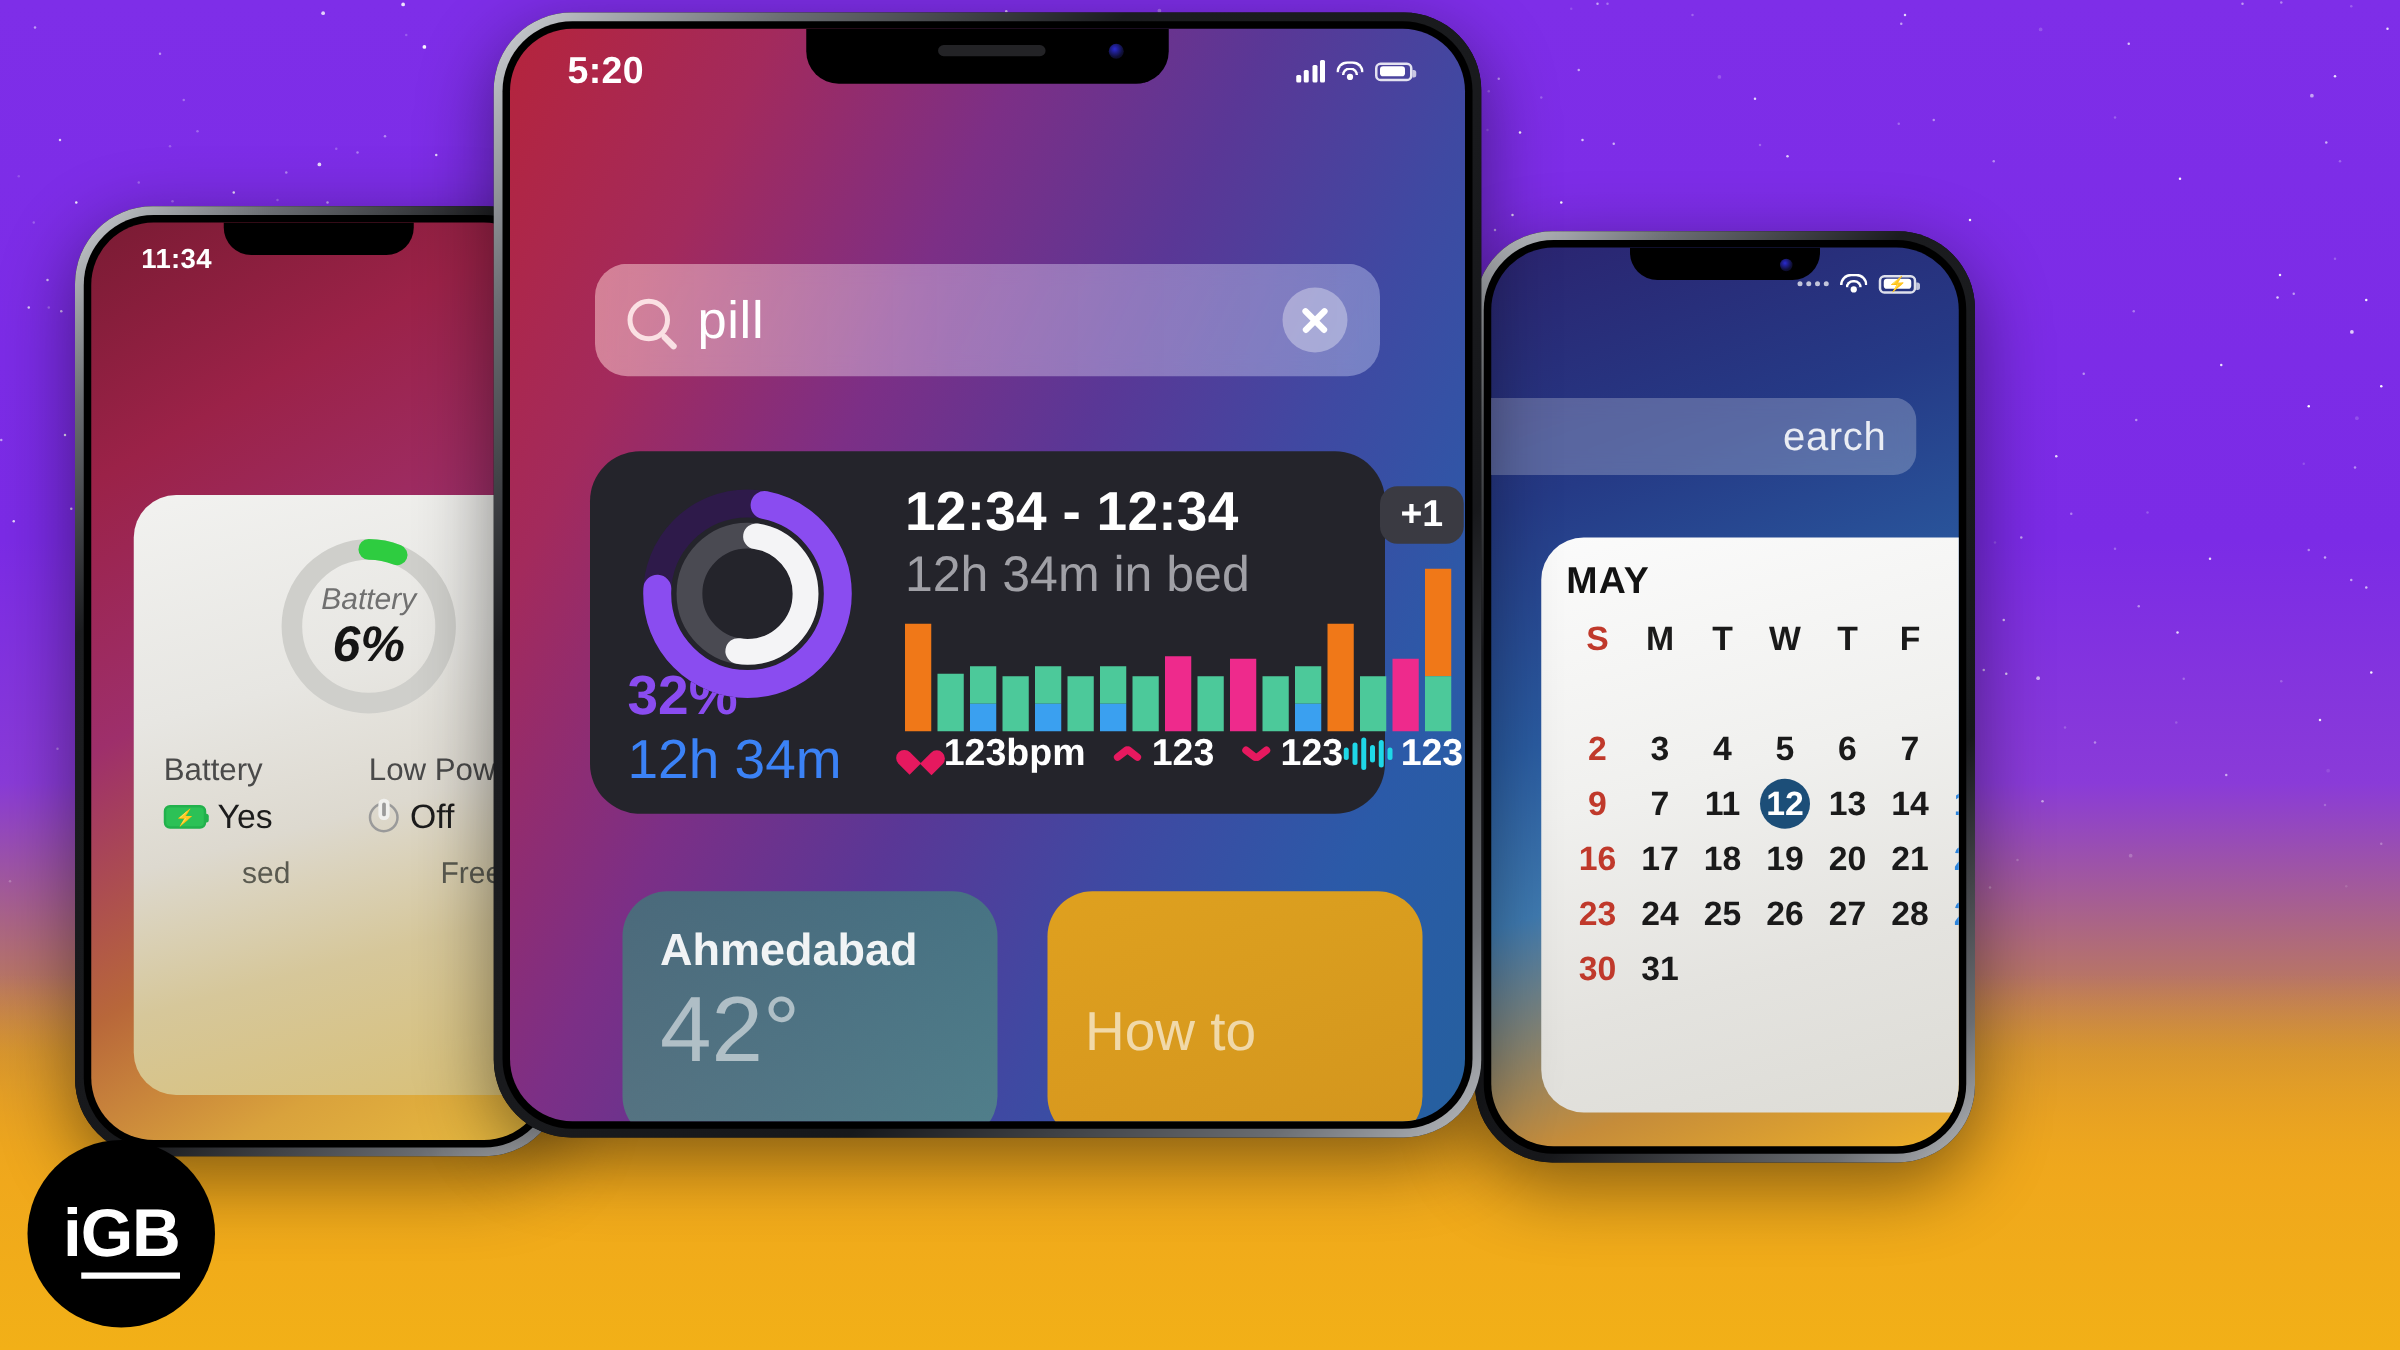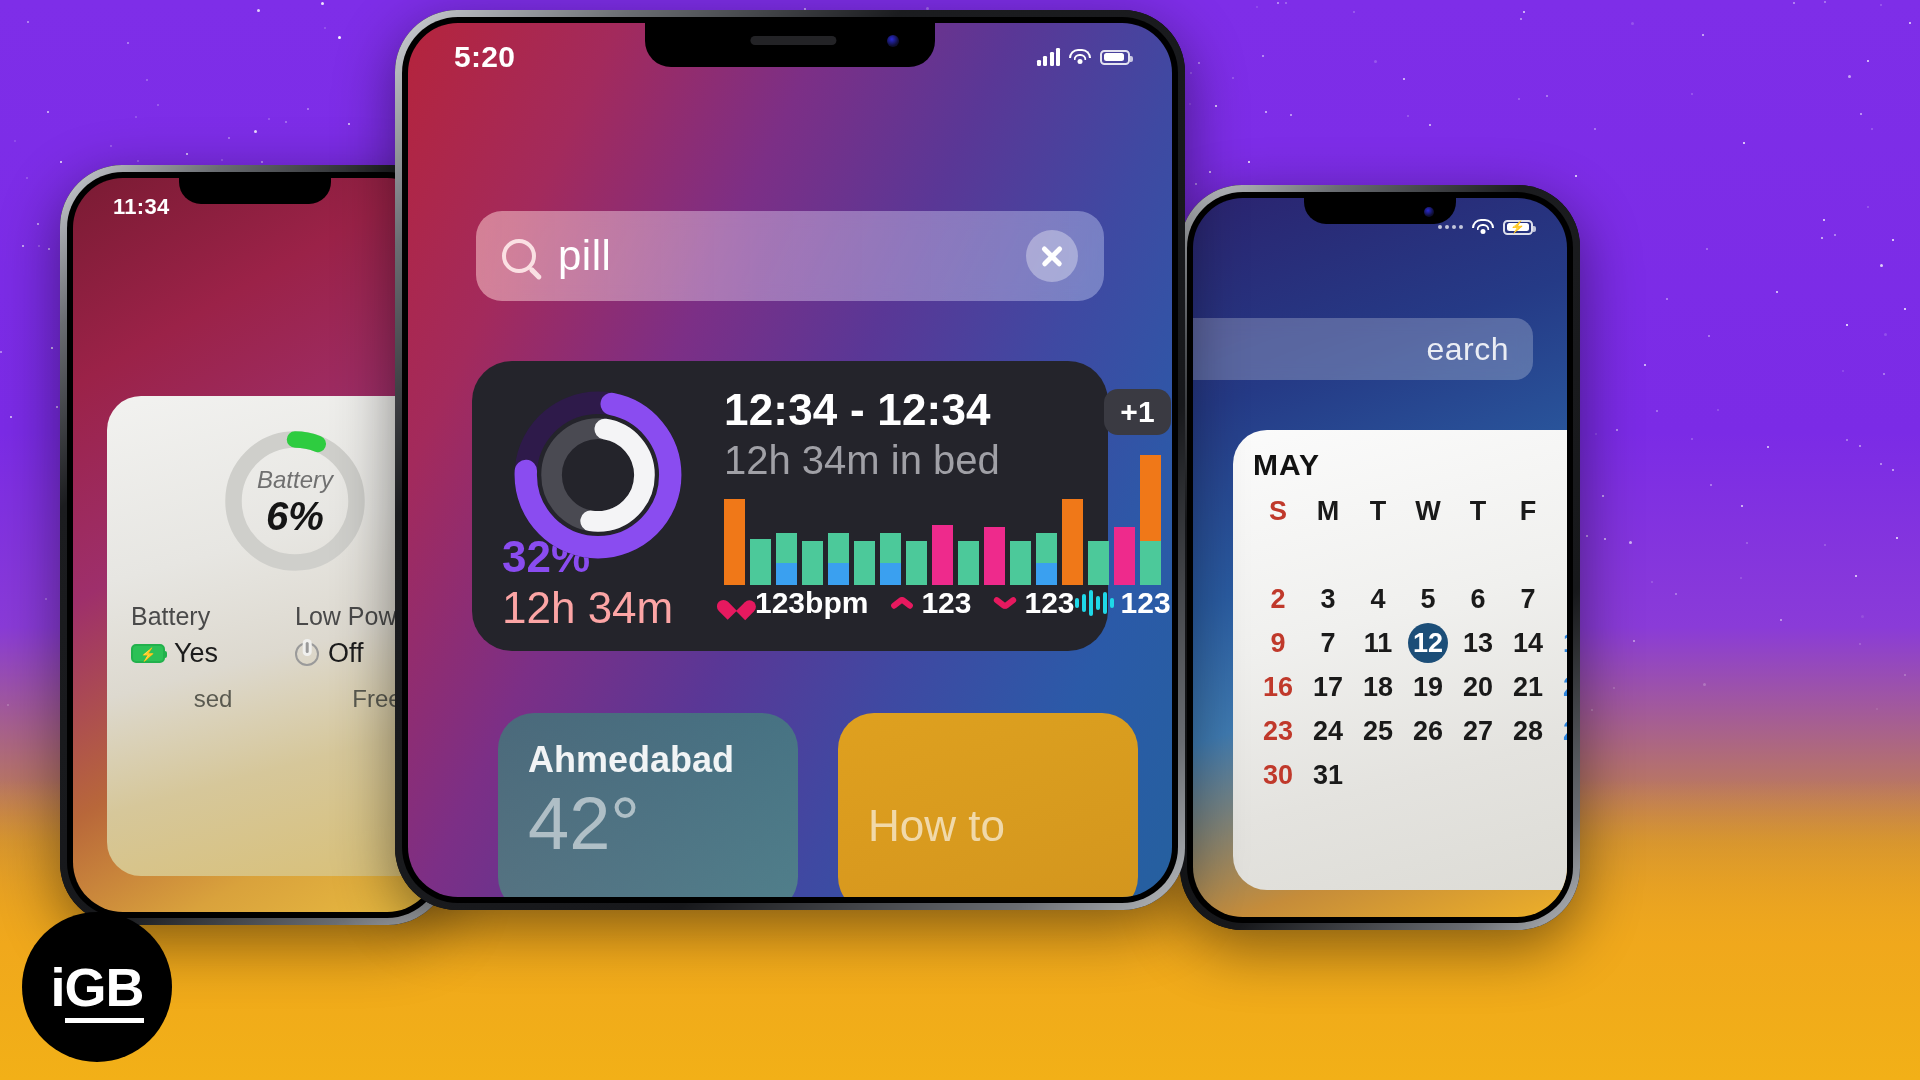--- a/index.html
+++ b/index.html
@@ -177,21 +177,21 @@
   }
   .ring-col { width:200px; flex:0 0 auto; display:flex; flex-direction:column; align-items:center; }
   .ring-wrap { position:relative; width:172px; height:172px; margin-top:2px;}
   .ring-svg { position:absolute; inset:0; transform:rotate(-90deg); }
   .ring-pct {
     margin-top:14px; align-self:flex-start; margin-left:4px;
     color:#8A4CF0; font-size:44px; font-weight:700; line-height:1;
   }
   .ring-dur {
     margin-top:6px; align-self:flex-start; margin-left:4px;
-    color:#fca5a5; font-size:44px; font-weight:500; line-height:1.05;
+    color:#3b82f6; font-size:44px; font-weight:500; line-height:1.05;
   }
 
   .right-col { flex:1; display:flex; flex-direction:column; padding-left:26px; position:relative;}
   .sleep-times { color:#fff; font-size:44px; font-weight:700; letter-spacing:0.2px; line-height:1.05; }
   .sleep-inbed { color:#a0a0a6; font-size:40px; font-weight:500; margin-top:6px; line-height:1.05;}
   .badge-plus {
     position:absolute; right:0; top:2px;
     background:#3a3a42; color:#fff; border-radius:14px;
     padding:8px 16px; font-size:30px; font-weight:700; line-height:1;
   }

